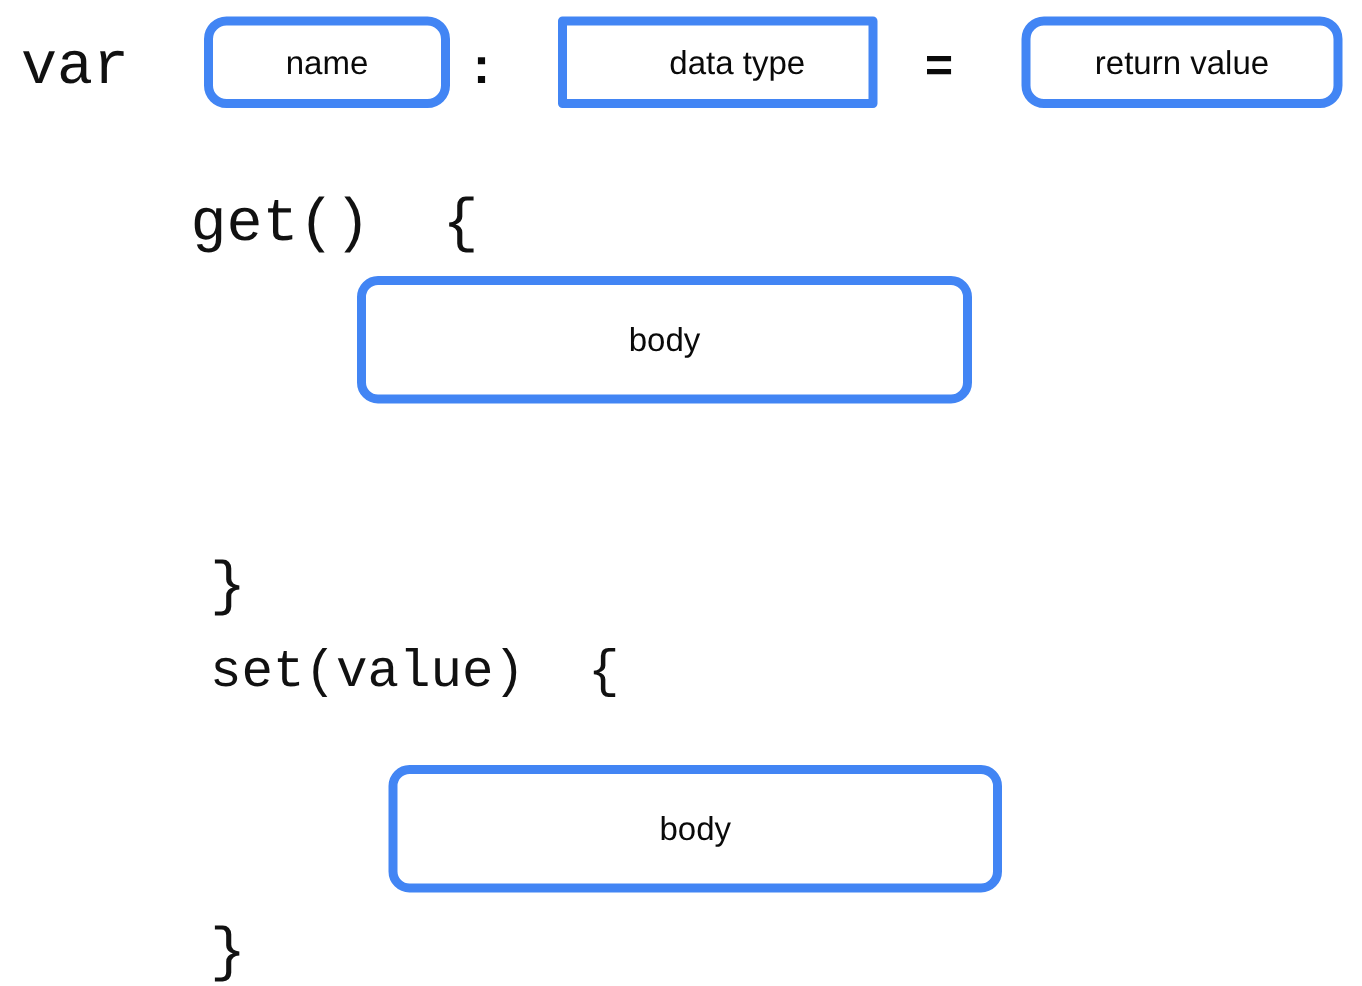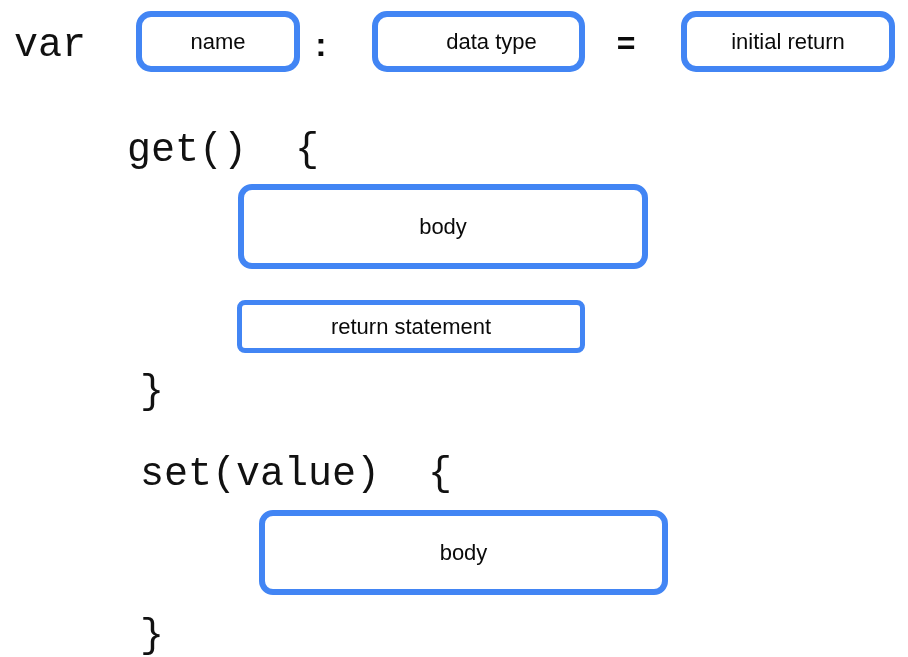--- a/index.html
+++ b/index.html
@@ -59,43 +59,40 @@
 <div id="canvas">
 
   <div class="kw" style="left:14px; top:26px; font-size:40px;">var</div>
 
   <div class="slot" style="left:136px; top:11px; width:164px; height:61px; border-width:6px; border-radius:15px; font-size:22px;">
     <span>name</span>
   </div>
 
   <div class="punct" style="left:310px; top:27px; width:22px; font-size:34px;">:</div>
 
-  <div class="slot" style="left:372px; top:11px; width:213px; height:61px; border-width:6px; border-radius:15px; font-size:22px;padding-left:26px;">
+  <div class="slot" style="left:372px; top:11px; width:213px; height:61px; border-width:6px; border-radius:3px; font-size:22px;padding-left:26px;">
     <span>data type</span>
   </div>
 
   <div class="punct" style="left:609px; top:27px; width:34px; font-size:32px;">=</div>
 
   <div class="slot" style="left:681px; top:11px; width:214px; height:61px; border-width:6px; border-radius:15px; font-size:22px;">
-    <span>initial return</span>
+    <span>return value</span>
   </div>
 
   <div class="kw" style="left:127px; top:131px; font-size:40px;">get()  {</div>
 
   <div class="slot" style="left:238px; top:184px; width:410px; height:85px; border-width:6px; border-radius:14px; font-size:22px;">
     <span>body</span>
   </div>
 
-  <div class="slot" style="left:237px; top:300px; width:348px; height:53px; border-width:5px; border-radius:8px; font-size:22px;">
-    <span>return statement</span>
-  </div>
 
   <div class="kw" style="left:140px; top:373px; font-size:40px;">}</div>
 
-  <div class="kw" style="left:140px; top:455px; font-size:40px;">set(value)  {</div>
+  <div class="kw" style="left:140px; top:431px; font-size:35px;">set(value)  {</div>
 
   <div class="slot" style="left:259px; top:510px; width:409px; height:85px; border-width:6px; border-radius:14px; font-size:22px;">
     <span>body</span>
   </div>
 
   <div class="kw" style="left:140px; top:617px; font-size:40px;">}</div>
 
 </div>
 
 </body></html>

